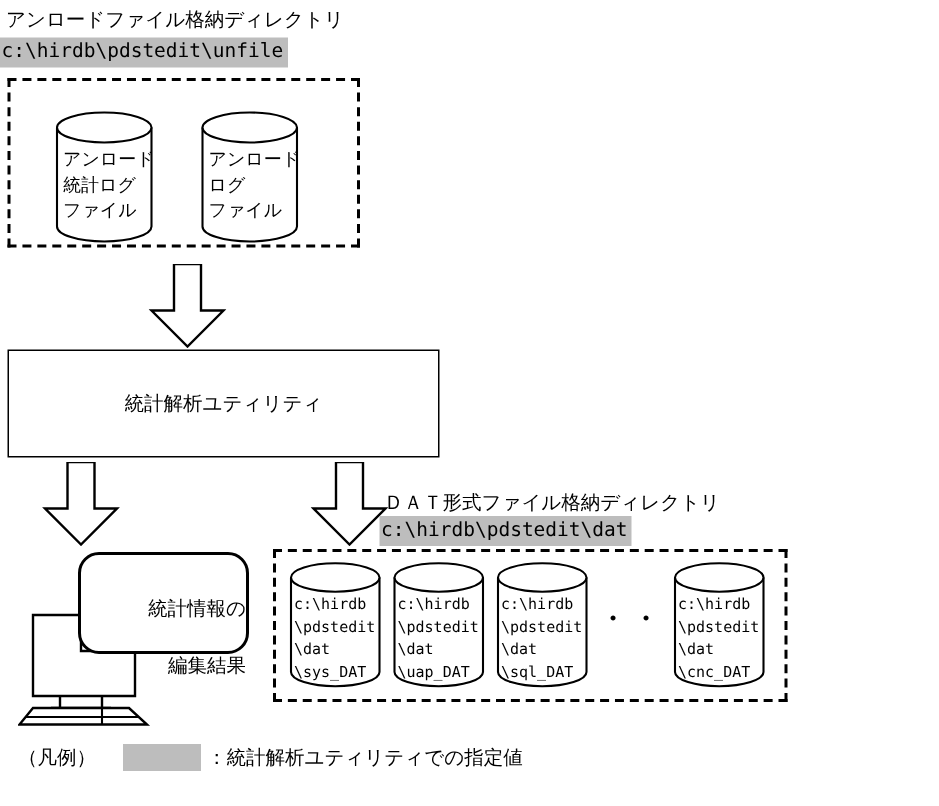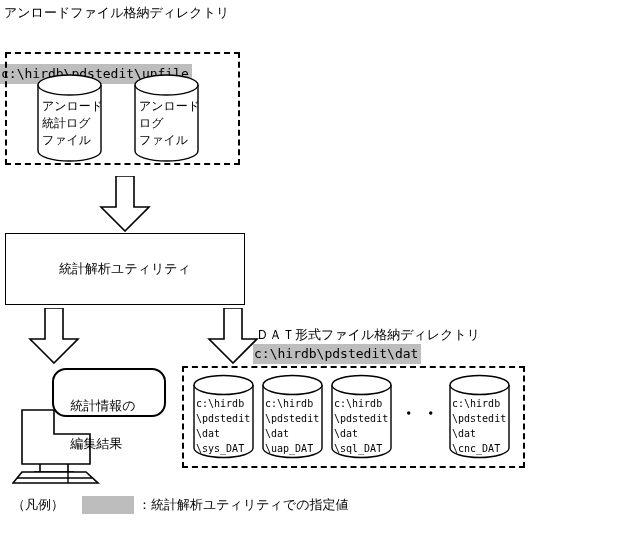--- a/index.html
+++ b/index.html
@@ -117,21 +117,21 @@
     height: 18px;
     background: #bdbdbd;
     margin: 0 4px 0 18px;
   }
 </style>
 </head>
 <body>
 
 <div class="abs hdr-label" style="left:4px; top:4px;">アンロードファイル格納ディレクトリ</div>
 
-<div class="abs" style="left:0px; top:25px;margin-top:39px;">
+<div class="abs" style="left:0px; top:25px;">
   <span class="hdr-path">c:\hirdb\pdstedit\unfile</span>
 </div>
 
 <div class="abs dashed-box" style="left:5px; top:52px; width:235px; height:113px;"></div>
 
 <div class="cyl" style="left:36px; top:72px; width:67px; height:92px;">
   <svg width="67" height="92" viewBox="0 0 67 92">
     <path d="M2 13 L2 79 A31.5 10 0 0 0 65 79 L65 13" fill="#ffffff" stroke="#000000" stroke-width="1.4"></path>
     <ellipse cx="33.5" cy="13" rx="31.5" ry="10" fill="#ffffff" stroke="#000000" stroke-width="1.4"></ellipse>
   </svg>
@@ -149,21 +149,21 @@
   <div class="cyl-text cyl-jp" style="top:43px; left:6px;">ログ</div>
   <div class="cyl-text cyl-jp" style="top:60px; left:6px;">ファイル</div>
 </div>
 
 <div class="abs" style="left:99px; top:176px;">
   <svg width="52" height="56" viewBox="0 0 52 56">
     <path d="M17 0 L35 0 L35 31 L50 31 L26 55 L2 31 L17 31 Z" fill="#ffffff" stroke="#000000" stroke-width="1.6" stroke-linejoin="miter"></path>
   </svg>
 </div>
 
-<div class="abs solid-box" style="left:5px; top:233px; width:240px; height:72px;">
+<div class="abs solid-box" style="left:5px; top:233px; width:288px; height:72px;">
   <div class="l1">統計解析ユティリティ</div>
 </div>
 
 <div class="abs" style="left:28px; top:308px;">
   <svg width="52" height="56" viewBox="0 0 52 56">
     <path d="M17 0 L35 0 L35 31 L50 31 L26 55 L2 31 L17 31 Z" fill="#ffffff" stroke="#000000" stroke-width="1.6" stroke-linejoin="miter"></path>
   </svg>
 </div>
 
 <div class="abs" style="left:207px; top:308px;">
@@ -179,21 +179,21 @@
 
     <path d="M28 62 L28 70 M56 62 L56 70" stroke="#000000" stroke-width="1.6"></path>
     <path d="M22 70 L62 70" stroke="#000000" stroke-width="1.6"></path>
 
     <path d="M10 70 L74 70 L86 81 L1 81 Z" fill="#ffffff" stroke="#000000" stroke-width="1.6"></path>
     <path d="M5 76 L80 76" stroke="#000000" stroke-width="1.4"></path>
     <path d="M56 70 L56 81" stroke="#000000" stroke-width="1.4"></path>
   </svg>
 </div>
 
-<div class="abs round-box" style="left:52px; top:368px; width:114px; height:49px;">
+<div class="abs round-box" style="left:52px; top:368px; width:114px; height:68px;text-align:right;">
   <span>統計情報の</span><br>
   <span>編集結果</span>
 </div>
 
 <div class="abs hdr-label" style="left:256px; top:326px;">ＤＡＴ形式ファイル格納ディレクトリ</div>
 
 <div class="abs" style="left:253px; top:344px;">
   <span class="hdr-path">c:\hirdb\pdstedit\dat</span>
 </div>
 

